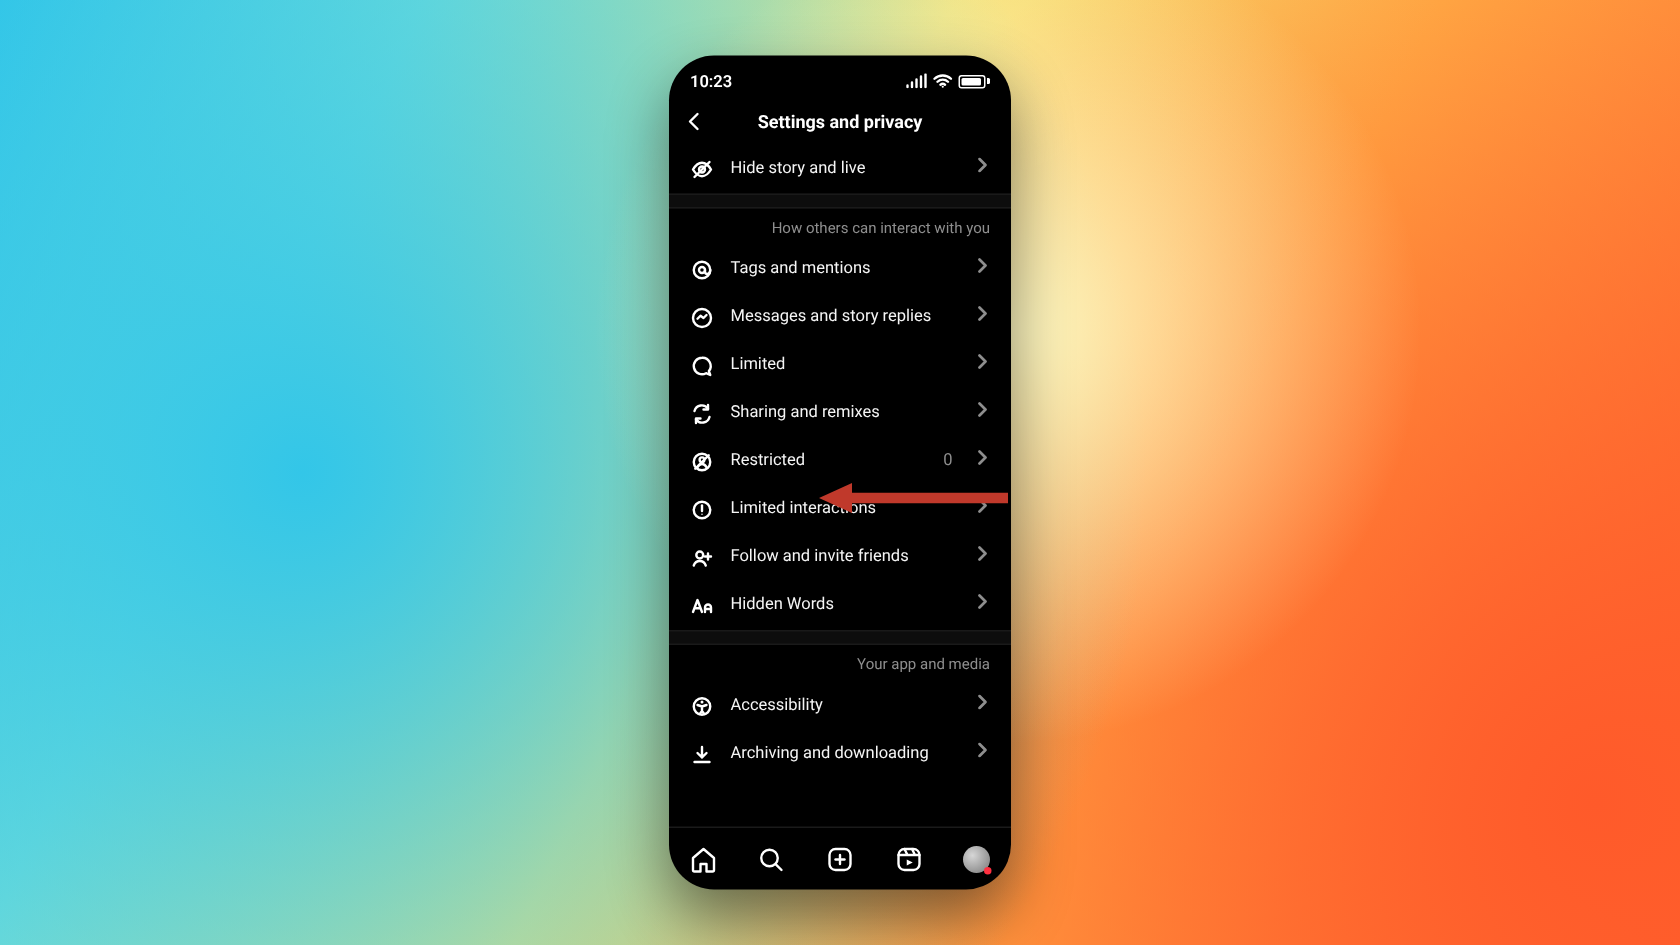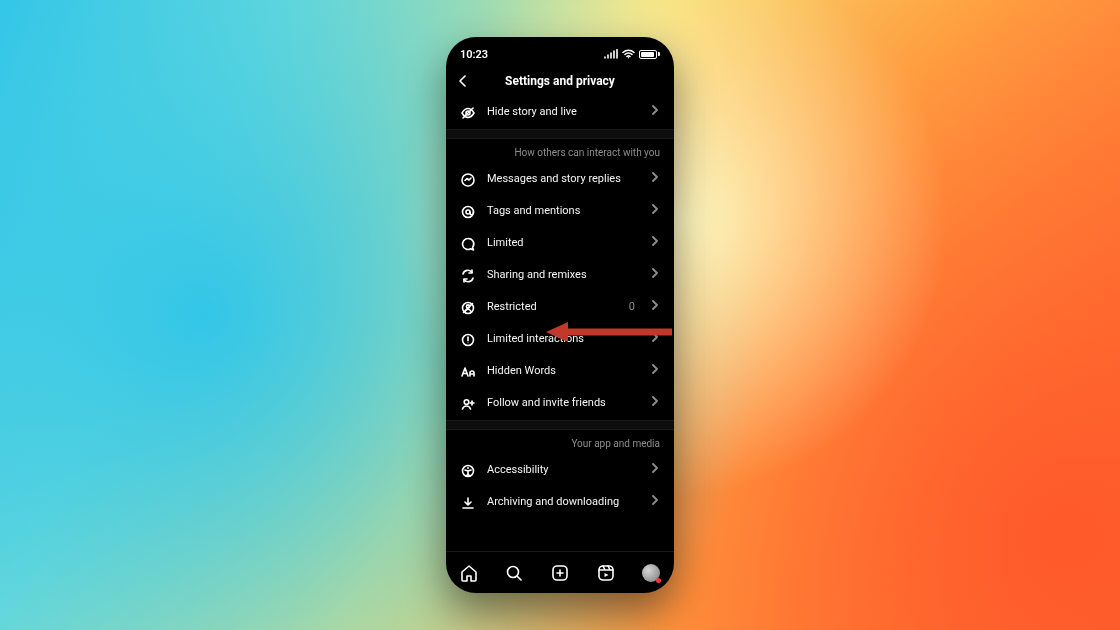--- a/index.html
+++ b/index.html
@@ -104,41 +104,41 @@
           </svg>
         </span>
     </div>
 
     <div class="section-sep"></div>
     <div class="section-title">How others can interact with you</div>
 
     <div class="row">
       <span class="icon">
           <svg width="16" height="16" viewBox="0 0 16 16">
-            <circle cx="8" cy="8" r="6"></circle>
-            <path d="M5 8.5 L7 6.5 L9 8 L11 6"></path>
-          </svg>
-        </span>
-      <span class="label">Messages and story replies</span>
-      <span class="chev">
-          <svg width="10" height="10" viewBox="0 0 10 10">
-            <path d="M3 1 L7 5 L3 9"></path>
-          </svg>
-        </span>
-    </div>
-
-    <div class="row">
-      <span class="icon">
-          <svg width="16" height="16" viewBox="0 0 16 16">
             <circle cx="8" cy="8" r="5.5"></circle>
             <circle cx="8" cy="8" r="2"></circle>
             <path d="M10 8v1.2c0 1 .7 1.5 1.5 1.5s2-0.5 2-2.7"></path>
           </svg>
         </span>
       <span class="label">Tags and mentions</span>
+      <span class="chev">
+          <svg width="10" height="10" viewBox="0 0 10 10">
+            <path d="M3 1 L7 5 L3 9"></path>
+          </svg>
+        </span>
+    </div>
+
+    <div class="row">
+      <span class="icon">
+          <svg width="16" height="16" viewBox="0 0 16 16">
+            <circle cx="8" cy="8" r="6"></circle>
+            <path d="M5 8.5 L7 6.5 L9 8 L11 6"></path>
+          </svg>
+        </span>
+      <span class="label">Messages and story replies</span>
       <span class="chev">
           <svg width="10" height="10" viewBox="0 0 10 10">
             <path d="M3 1 L7 5 L3 9"></path>
           </svg>
         </span>
     </div>
 
     <div class="row">
       <span class="icon">
           <svg width="16" height="16" viewBox="0 0 16 16">
@@ -198,41 +198,41 @@
       <span class="chev">
           <svg width="10" height="10" viewBox="0 0 10 10">
             <path d="M3 1 L7 5 L3 9"></path>
           </svg>
         </span>
     </div>
 
     <div class="row">
       <span class="icon">
           <svg width="16" height="16" viewBox="0 0 16 16">
-            <path d="M2 12 L5 4 L8 12 M3 9.5h4"></path>
-            <path d="M10 12v-3a2 2 0 1 1 4 0v3 M10 10h4"></path>
-          </svg>
-        </span>
-      <span class="label">Hidden Words</span>
-      <span class="chev">
-          <svg width="10" height="10" viewBox="0 0 10 10">
-            <path d="M3 1 L7 5 L3 9"></path>
-          </svg>
-        </span>
-    </div>
-
-    <div class="row">
-      <span class="icon">
-          <svg width="16" height="16" viewBox="0 0 16 16">
             <circle cx="6.5" cy="6" r="2.3"></circle>
             <path d="M2.5 13c.7-2 2.3-3 4-3s3.3 1 4 3"></path>
             <path d="M12 5v4M10 7h4"></path>
           </svg>
         </span>
       <span class="label">Follow and invite friends</span>
+      <span class="chev">
+          <svg width="10" height="10" viewBox="0 0 10 10">
+            <path d="M3 1 L7 5 L3 9"></path>
+          </svg>
+        </span>
+    </div>
+
+    <div class="row">
+      <span class="icon">
+          <svg width="16" height="16" viewBox="0 0 16 16">
+            <path d="M2 12 L5 4 L8 12 M3 9.5h4"></path>
+            <path d="M10 12v-3a2 2 0 1 1 4 0v3 M10 10h4"></path>
+          </svg>
+        </span>
+      <span class="label">Hidden Words</span>
       <span class="chev">
           <svg width="10" height="10" viewBox="0 0 10 10">
             <path d="M3 1 L7 5 L3 9"></path>
           </svg>
         </span>
     </div>
 
     <div class="section-sep"></div>
     <div class="section-title">Your app and media</div>
 

